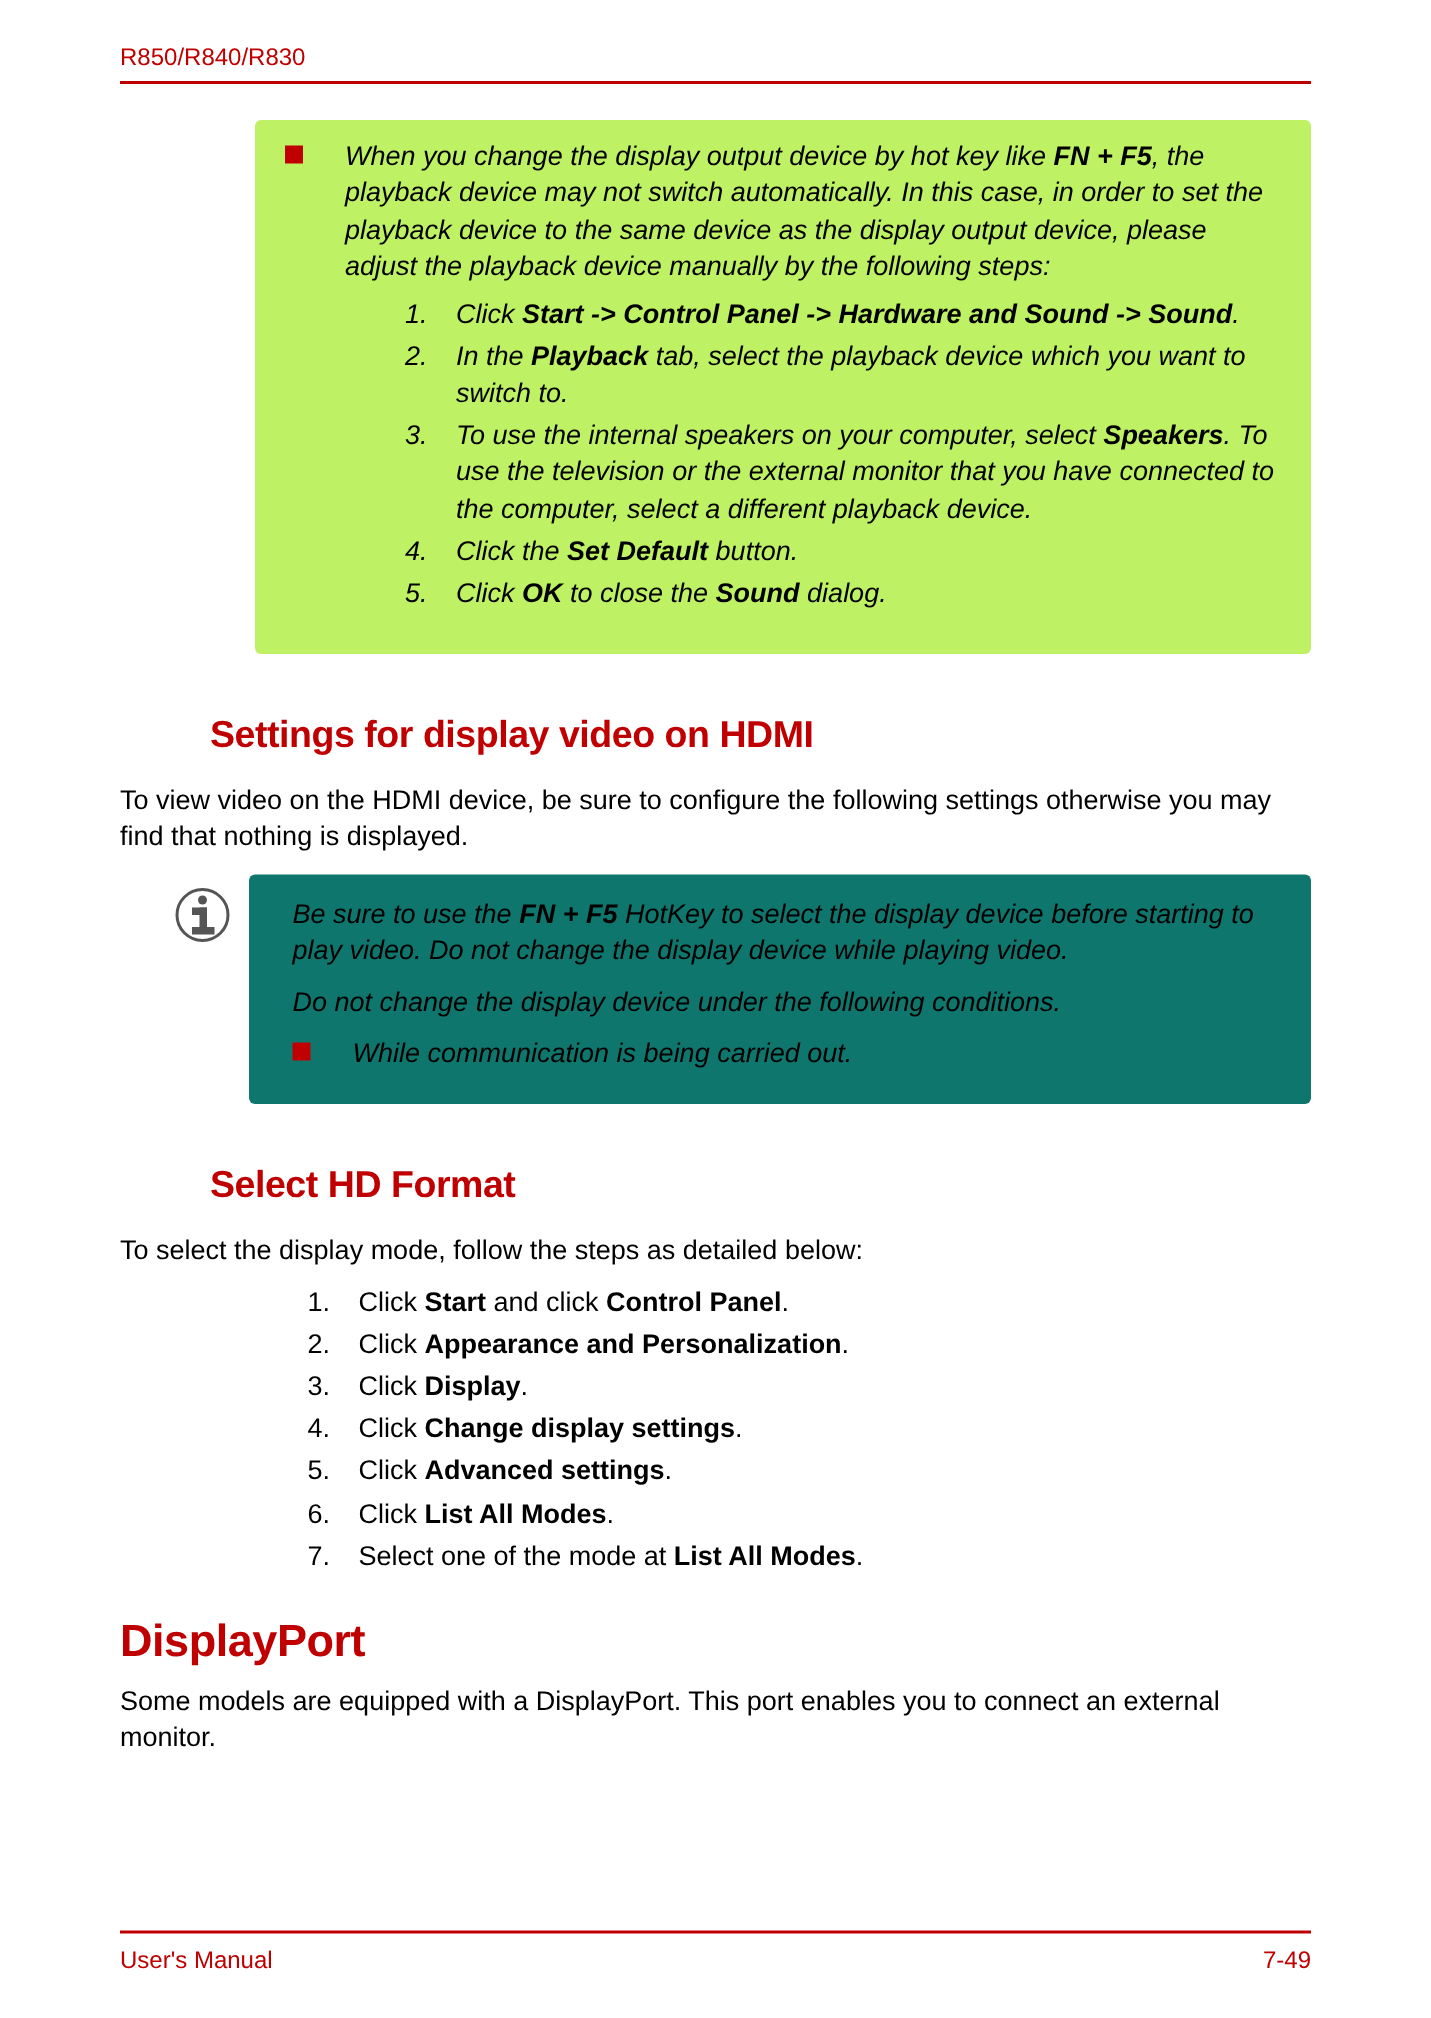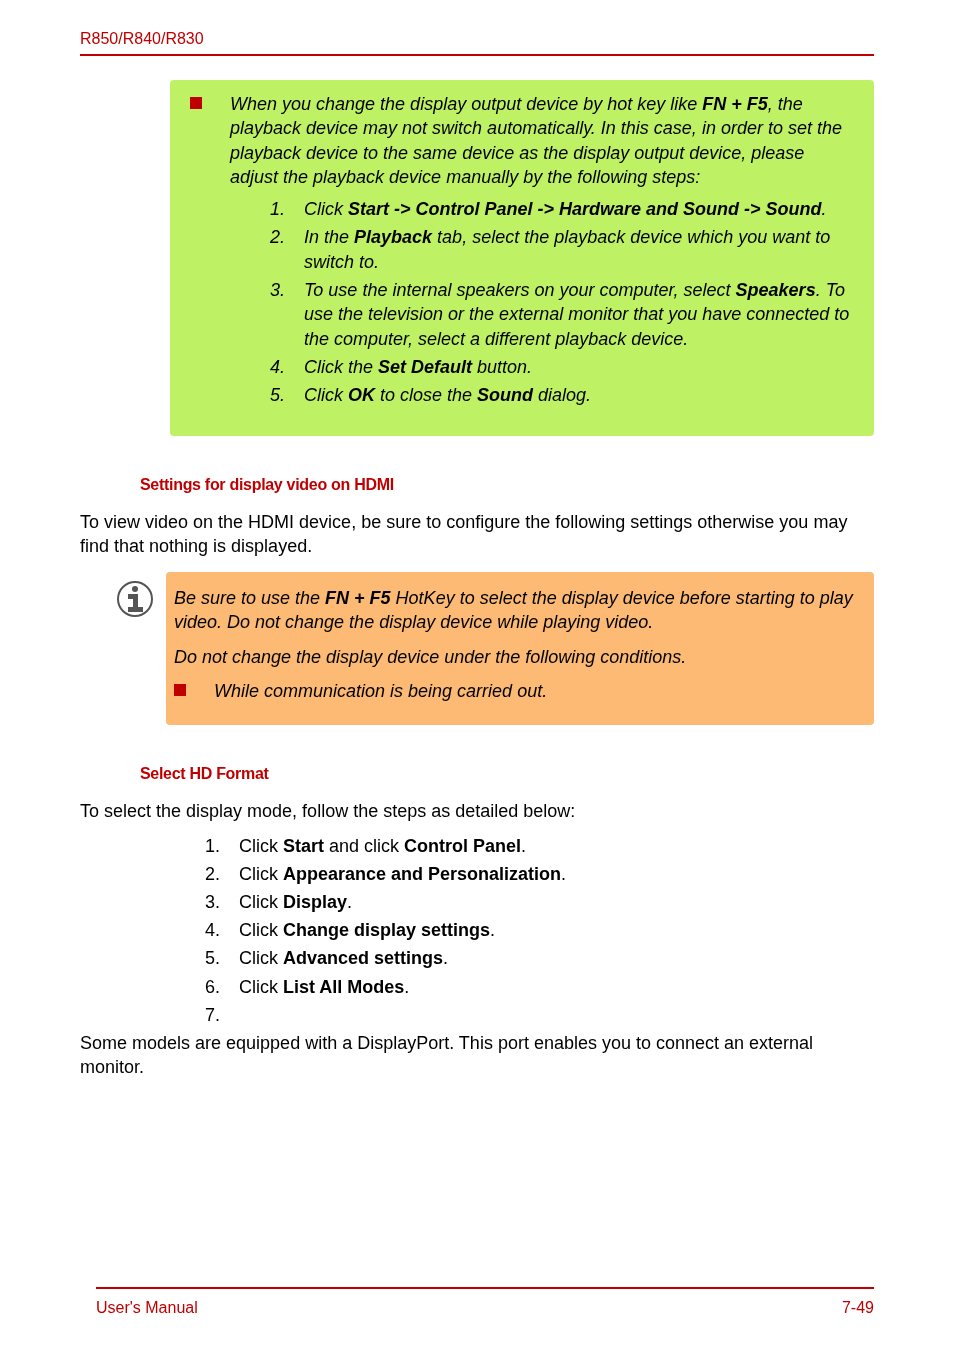--- a/index.html
+++ b/index.html
@@ -26,23 +26,23 @@
     margin-bottom: 24px;
   }
   .note-box {
     background: #bef264;
     margin-left: 90px;
     margin-right: 0px;
     padding: 12px 20px 18px 20px;
     border-radius: 4px;
   }
   .note-box2 {
-    background: #fdba74;
+    background: #0f766e;
     margin-left: 0px;
-    padding: 14px 20px 16px 8px;
+    padding: 14px 20px 16px 29px;
     border-radius: 4px;
     margin-top: 4px;
   }
   .note-wrapper {
     display: flex;
     align-items: flex-start;
     margin-left: 30px;
   }
   .info-icon {
     width: 50px;
@@ -85,21 +85,21 @@
     margin-bottom: 4px;
   }
   .ol-inner .num {
     width: 34px;
     flex: 0 0 34px;
   }
   .section-heading {
     font-family: Arial, Helvetica, sans-serif;
     font-weight: 900;
     color: #c00000;
-    font-size: 16px;
+    font-size: 25px;
     margin-top: 40px;
     margin-bottom: 16px;
     margin-left: 60px;
     letter-spacing: -0.3px;
   }
   .h1-heading {
     font-family: Arial, Helvetica, sans-serif;
     font-weight: 900;
     color: #c00000;
     font-size: 30px;
@@ -131,21 +131,21 @@
     line-height: 1.4;
     margin-bottom: 3px;
   }
   .ol-body .num {
     width: 34px;
     flex: 0 0 34px;
   }
   .footer {
     position: absolute;
     bottom: 28px;
-    left: 96px;
+    left: 80px;
     right: 80px;
   }
   .footer-hr {
     border: none;
     border-top: 2px solid #c00000;
     margin-bottom: 10px;
   }
   .footer-row {
     display: flex;
     justify-content: space-between;
@@ -239,23 +239,25 @@
     <li>
         <span class="num">5.</span>
         <span><span>Click </span><b>Advanced settings</b><span>.</span></span>
       </li>
     <li>
         <span class="num">6.</span>
         <span><span>Click </span><b>List All Modes</b><span>.</span></span>
       </li>
     <li>
         <span class="num">7.</span>
+        <span><span>Select one of the mode at </span><b>List All Modes</b><span>.</span></span>
       </li>
   </ol>
 
+  <div class="h1-heading">DisplayPort</div>
   <div class="body-para">Some models are equipped with a DisplayPort. This port enables you to connect an external monitor.</div>
 
 </div>
 
 <div class="footer">
   <hr class="footer-hr">
   <div class="footer-row">
     <span>User's Manual</span>
     <span>7-49</span>
   </div>

